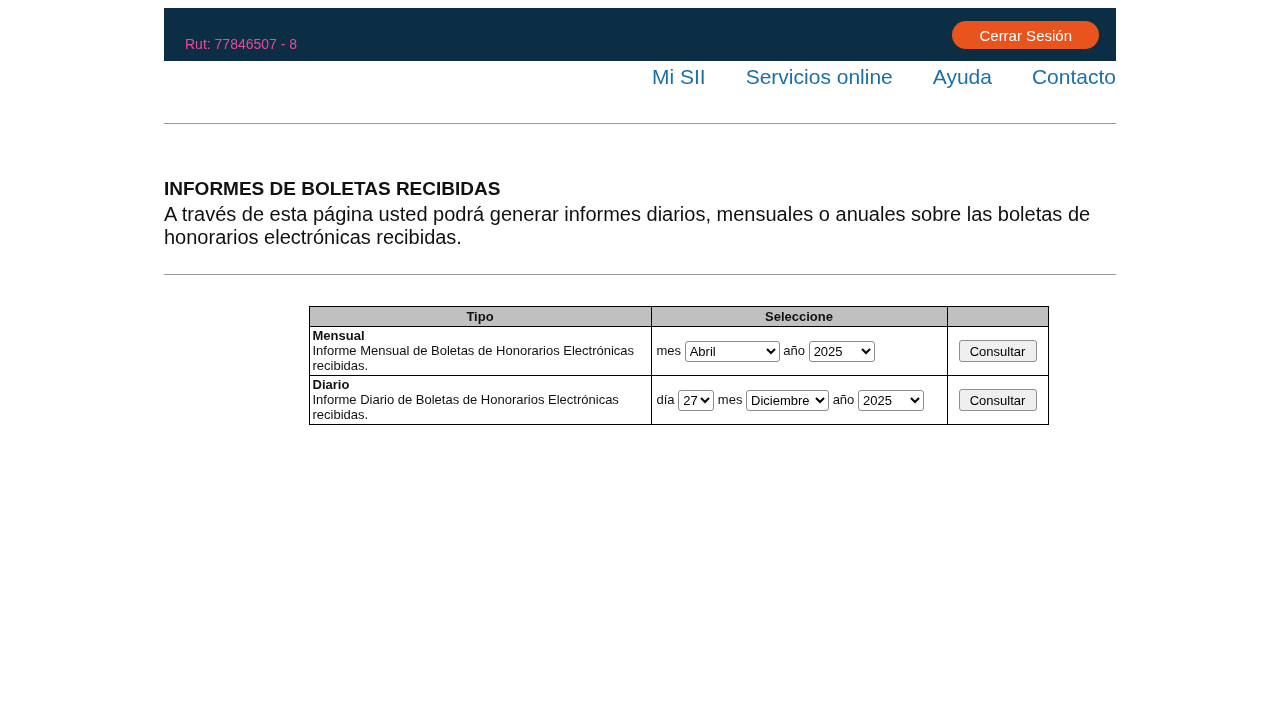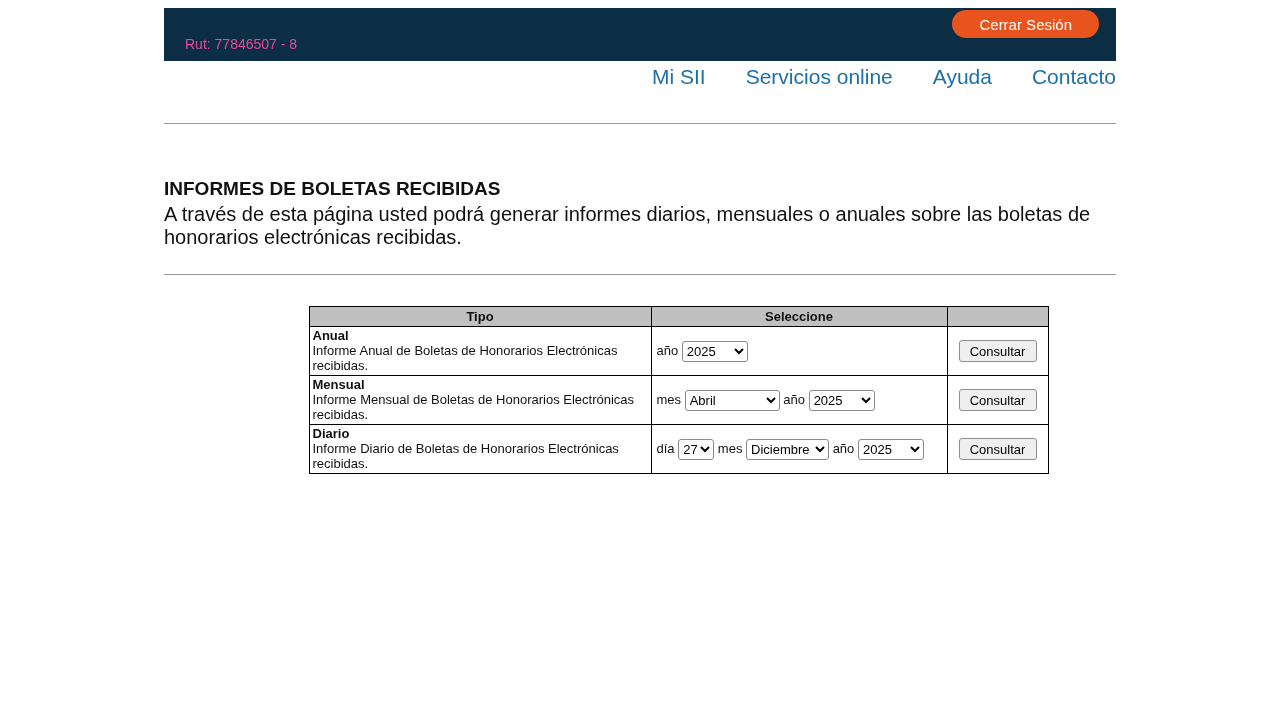--- a/index.html
+++ b/index.html
@@ -21,21 +21,21 @@
   .rut {
     position: absolute;
     left: 21px;
     top: 28px;
     color: #ec4899;
     font-size: 14px;
   }
   .logout-btn {
     position: absolute;
     right: 17px;
-    top: 2px;
+    top: 13px;
     height: 28px;
     padding: 0 27px;
     border: none;
     border-radius: 14px;
     background: #e9531d;
     color: #ffffff;
     font-size: 15px;
     font-family: inherit;
     cursor: pointer;
   }
@@ -182,35 +182,20 @@
       </colgroup>
       <thead>
         <tr>
           <th>Tipo</th>
           <th>Seleccione</th>
           <th></th>
         </tr>
       </thead>
       <tbody>
 
-        <tr>
-          <td class="tipo-cell">
-            <span class="row-type">Anual</span><br>
-            <span>Informe Anual de Boletas de Honorarios Electrónicas recibidas.</span>
-          </td>
-          <td class="sel-cell">
-            <span>año</span>
-            <select class="w-year">
-              <option>2025</option>
-            </select>
-          </td>
-          <td class="action-cell">
-            <button class="consultar">Consultar</button>
-          </td>
-        </tr>
 
         <tr>
           <td class="tipo-cell">
             <span class="row-type">Mensual</span><br>
             <span>Informe Mensual de Boletas de Honorarios Electrónicas recibidas.</span>
           </td>
           <td class="sel-cell">
             <span>mes</span>
             <select class="w-month">
               <option>Abril</option>

